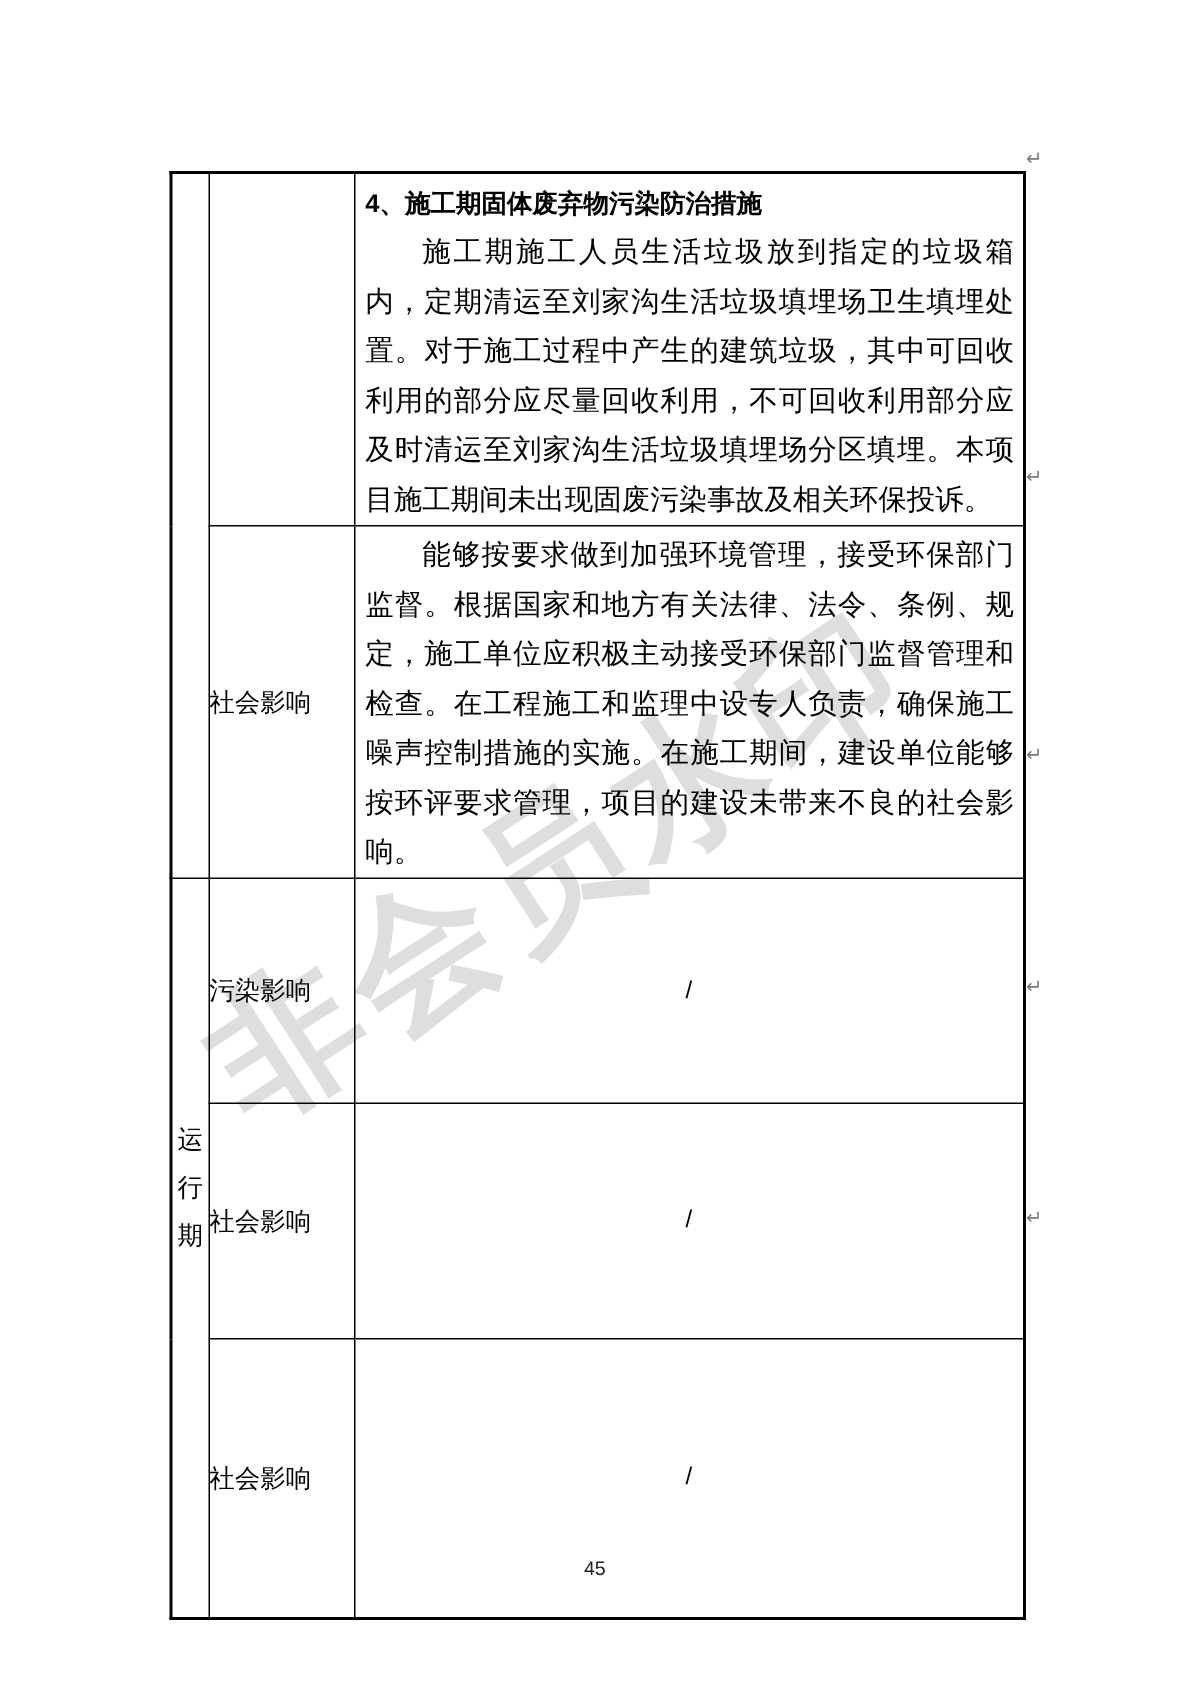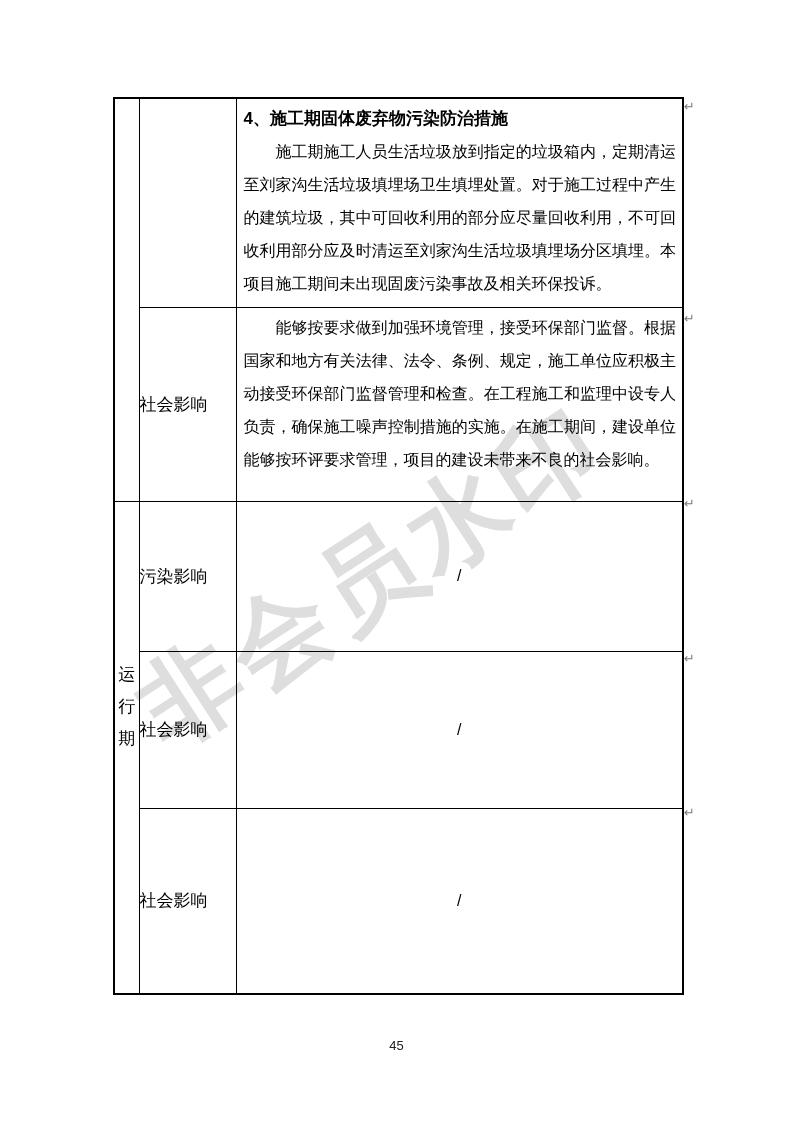--- a/index.html
+++ b/index.html
@@ -28,21 +28,21 @@
     font-weight: bold;
     letter-spacing: 6px;
     white-space: nowrap;
     color: #dedede;
     user-select: none;
   }
   
   table.doc-table {
     position: absolute;
     left: 113px;
-    top: 97px;
+    top: 114px;
     z-index: 1;
     width: 569px;
     height: 896px;
     border-collapse: collapse;
     table-layout: fixed;
     background: transparent;
   }
   table.doc-table,
   table.doc-table td {
     border: 1.5px solid #000000;
@@ -71,21 +71,21 @@
     vertical-align: top;
     padding: 3px 6px 0 7px;
   }
   .section-title {
     font-size: 17px;
     font-weight: bold;
     line-height: 33px;
     text-align: left;
   }
   .para {
-    font-size: 16px;
+    font-size: 19px;
     line-height: 33px;
     text-align: justify;
     text-justify: inter-ideograph;
     text-indent: 2em;
     word-break: break-all;
   }
   .cell-content.pad-more { }
   .cell-slash {
     text-align: center;
     font-size: 16px;

